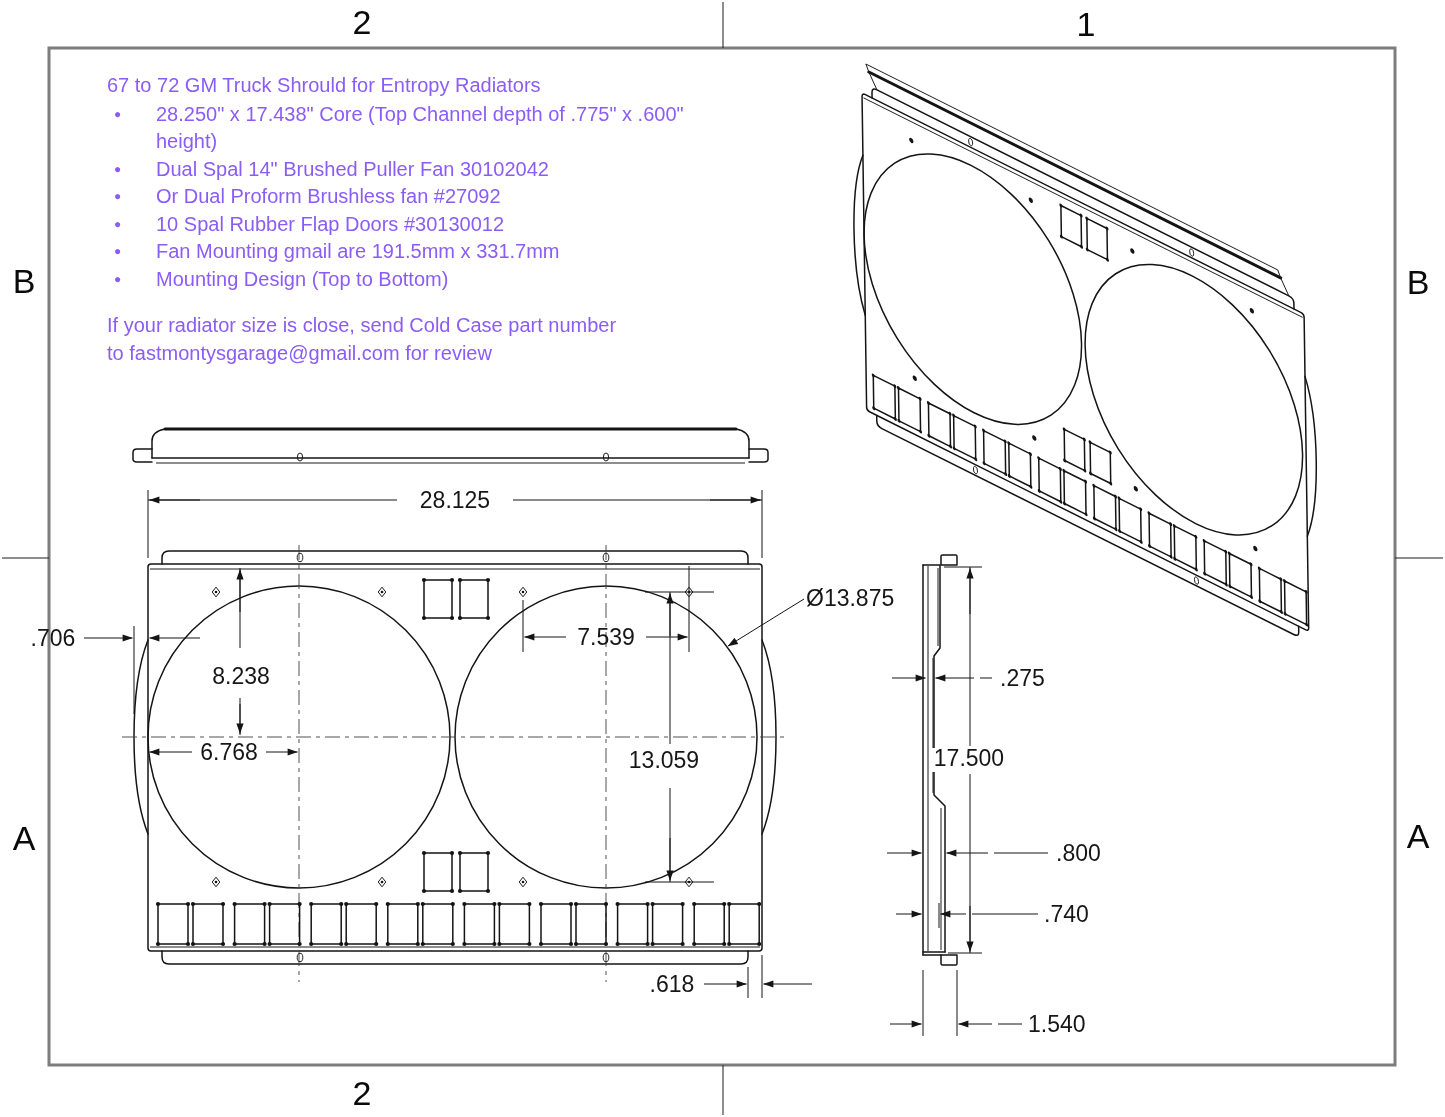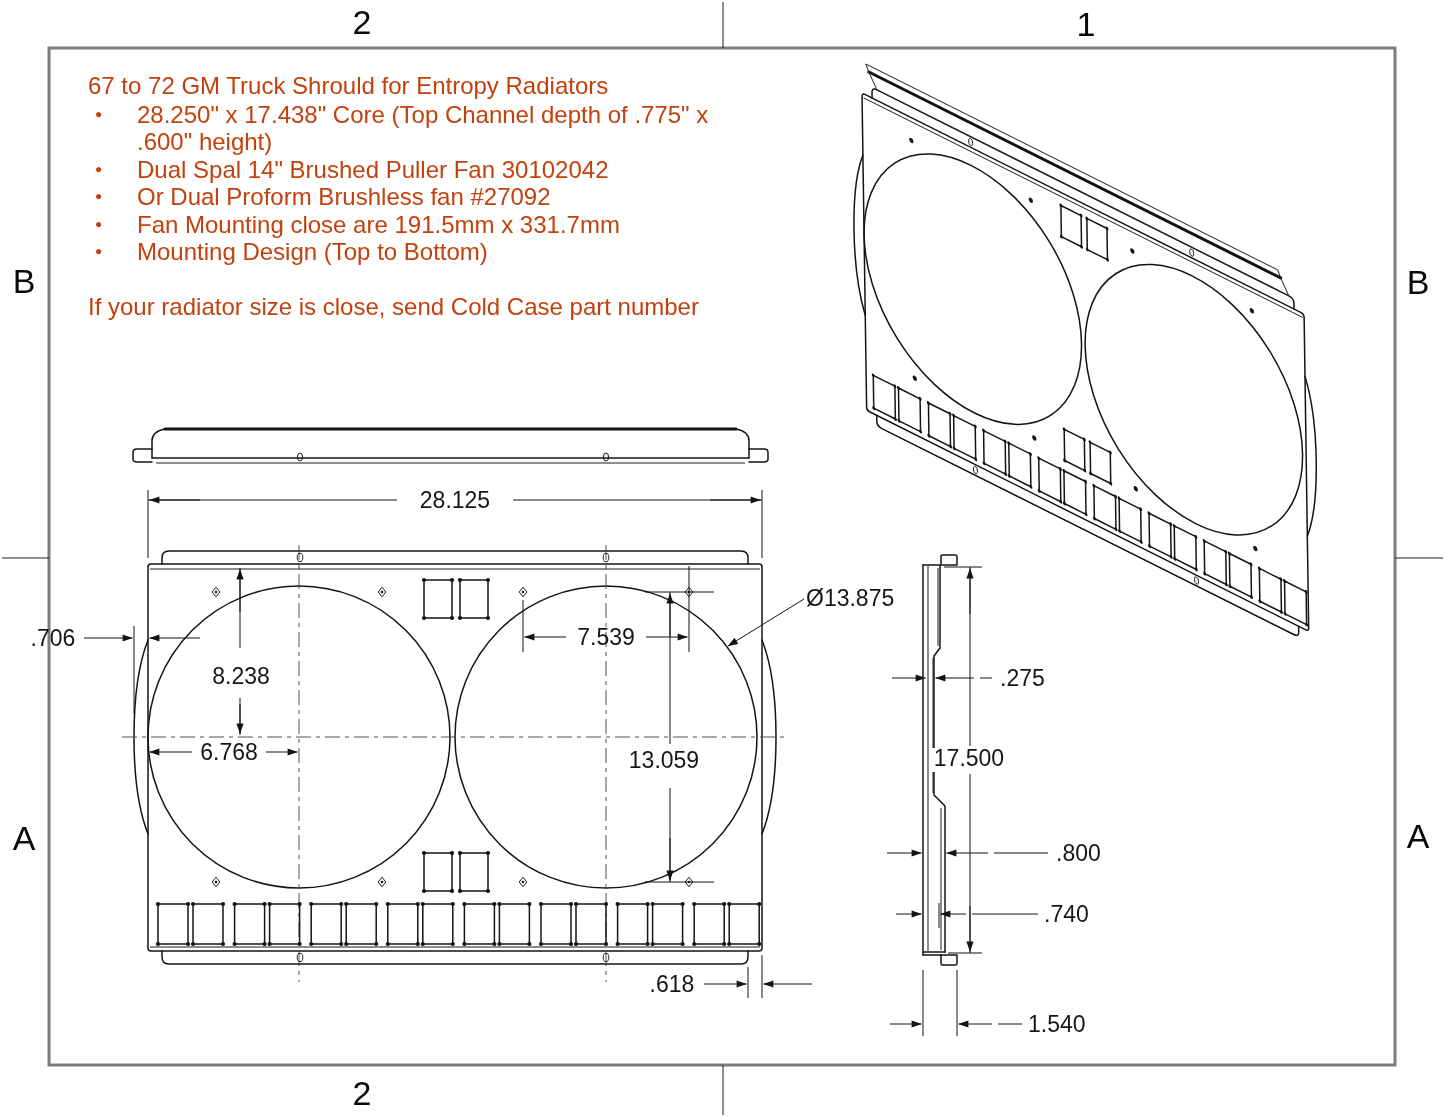--- a/index.html
+++ b/index.html
@@ -13,27 +13,27 @@
   .cl{stroke:#3c3c3c;stroke-width:.9;stroke-dasharray:15 5 4 5;fill:none;}
   .d{stroke:#141414;stroke-width:1;fill:none;}
   .dt{font-family:"Liberation Sans",sans-serif;font-size:23px;fill:#161616;}
   .dot{fill:#141414;stroke:none;}
   .wbg{fill:#ffffff;stroke:none;}
   .isoG *{vector-effect:non-scaling-stroke;}
   
   .zone{position:absolute;font-family:"Liberation Sans",sans-serif;font-weight:300;
         font-size:34px;color:#0a0a0a;transform:translate(-50%,-50%);}
   
-  .notes{position:absolute;left:88px;top:72px;width:628px;color:#c2410c;
-         font-size:24px;line-height:27.5px;}
+  .notes{position:absolute;left:107px;top:72px;width:628px;color:#8b5cf6;
+         font-size:20px;line-height:27.5px;}
   .notes .ttl{margin-bottom:1px;}
   .notes ul{list-style:none;margin:0;padding:0;}
   .notes li{position:relative;padding-left:49px;}
   .notes li::before{content:"●";position:absolute;left:7px;top:0;font-size:12px;}
-  .notes .footer{margin-top:27px;}
+  .notes .footer{margin-top:19px;}
 </style>
 </head>
 <body>
 
 <div class="stage">
 
 <svg viewBox="0 0 1445 1117" width="1445" height="1117">
   <defs>
     <marker id="ah" viewBox="0 0 10 8" refX="9.3" refY="4" markerWidth="11" markerHeight="8.5" orient="auto">
       <path d="M0,0.6 L9.6,4 L0,7.4 Z" fill="#141414"></path>
@@ -460,20 +460,22 @@
   <div class="zone" style="left:24px;top:838px">A</div>
   <div class="zone" style="left:1418px;top:282px">B</div>
   <div class="zone" style="left:1418px;top:836px">A</div>
 
   <div class="notes">
     <div class="ttl">67 to 72 GM Truck Shrould for Entropy Radiators</div>
     <ul>
       <li>28.250" x 17.438" Core (Top Channel depth of .775" x .600" height)</li>
       <li>Dual Spal 14" Brushed Puller Fan 30102042</li>
       <li>Or Dual Proform Brushless fan #27092</li>
-      <li>Fan Mounting close are 191.5mm x 331.7mm</li>
+      <li>10 Spal Rubber Flap Doors #30130012</li>
+      <li>Fan Mounting gmail are 191.5mm x 331.7mm</li>
       <li>Mounting Design (Top to Bottom)</li>
     </ul>
     <div class="footer">
       <div>If your radiator size is close, send Cold Case part number</div>
+      <div>to fastmontysgarage@gmail.com for review</div>
     </div>
   </div>
 </div>
 
 </body></html>

